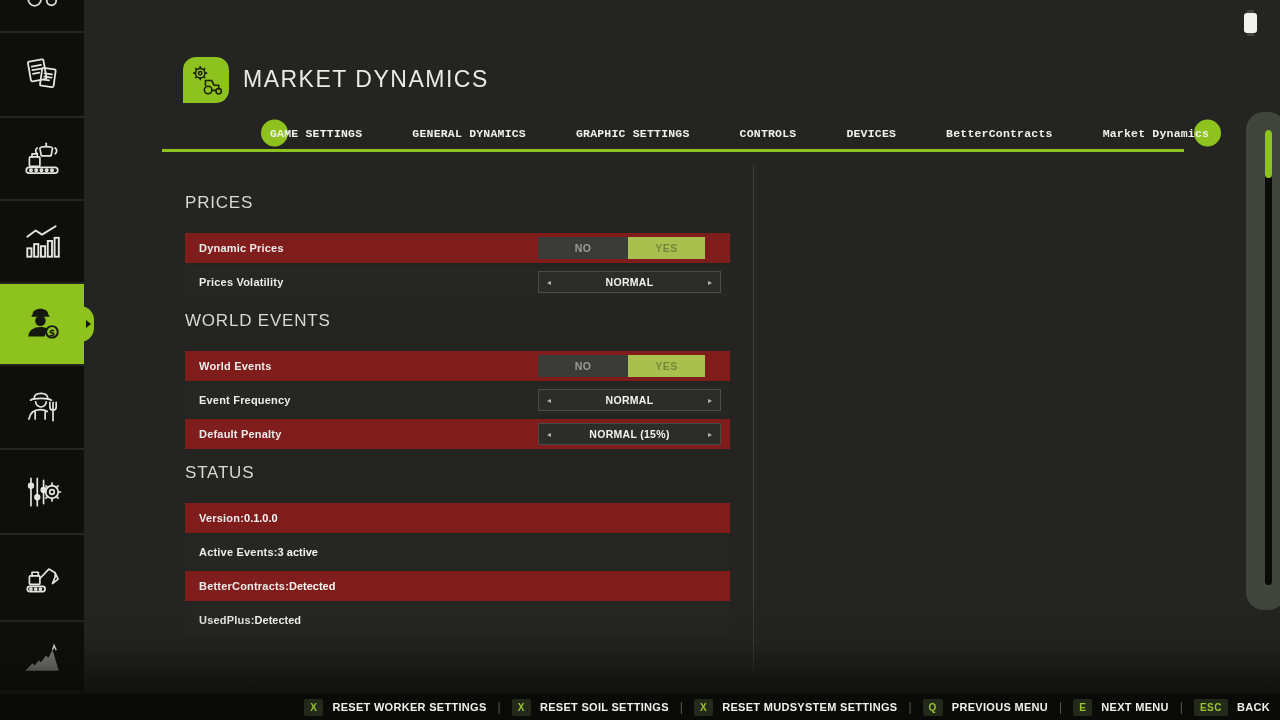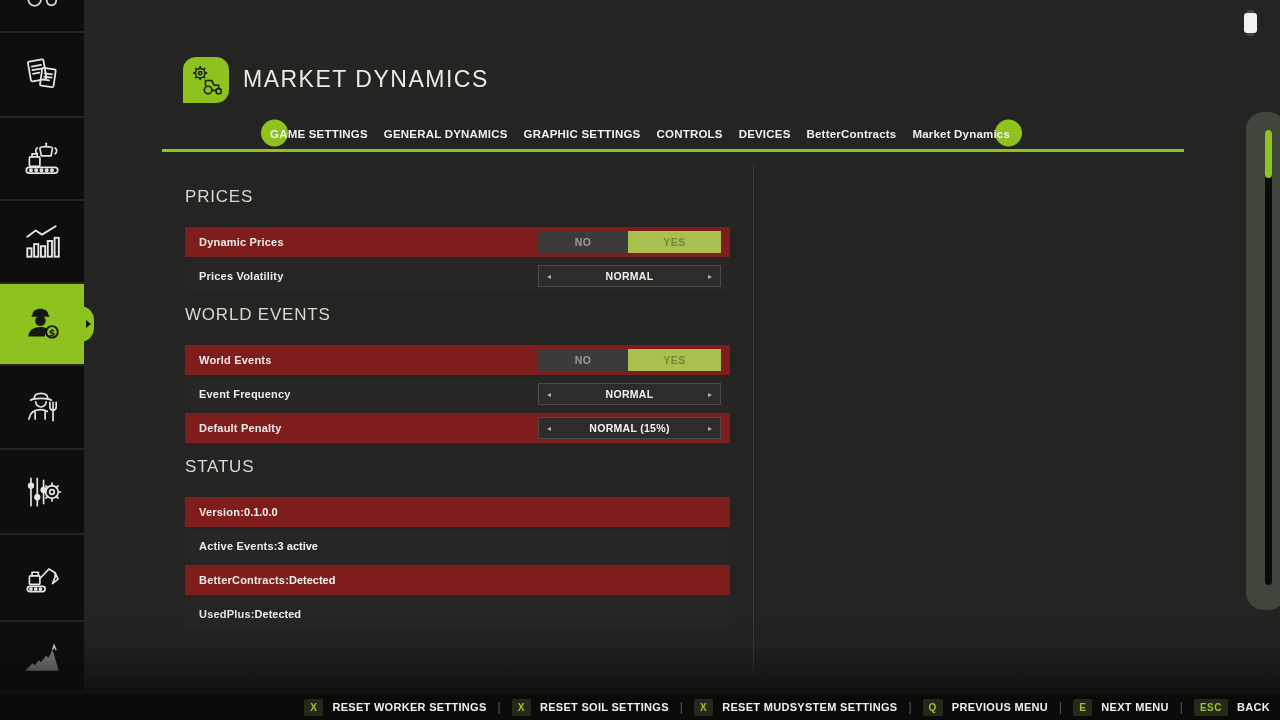--- a/index.html
+++ b/index.html
@@ -50,21 +50,21 @@
   }
   .app-icon svg { width:38px; height:38px; }
   .page-title {
     position:absolute; left:243px; top:66px;
     font-size:23px; font-weight:normal; letter-spacing:1.5px; color:#eceae6;
   }
 
   
   .tab-bar {
     position:absolute; left:270px; top:119px; height:27px;
-    display:flex; align-items:center; gap:16px;
+    display:flex; align-items:center; gap:50px;font-family:Liberation Mono, monospace;
   }
   .tab { position:relative; cursor:pointer; white-space:nowrap; }
   .tab-label {
     position:relative; z-index:1;
     font-size:11.5px; font-weight:bold; letter-spacing:.2px; color:#f0f0ee;
   }
   .tab-dot {
     display:none; position:absolute; z-index:0; top:50%; transform:translateY(-50%);
     width:27px; height:27px; border-radius:50%; background:#8dc21f;
   }
@@ -75,38 +75,38 @@
   }
 
   
   .content {
     position:absolute; left:185px; top:165px; width:545px; height:505px; overflow:hidden;
   }
   .sec-title {
     margin:14px 0 20px 0;
     font-size:17px; font-weight:normal; letter-spacing:.8px; color:#d8d8d4;
   }
-  section:first-child .sec-title { margin-top:22px; }
+  section:first-child .sec-title { margin-top:28px; }
   .row {
     position:relative; height:30px; margin-bottom:4px;
     display:flex; align-items:center;
     background:#7f1d1d; padding-left:14px;
   }
   .row.alt { background:#262624; }
   .row-label { font-size:11px; font-weight:bold; color:#ececea; letter-spacing:.2px; }
   .status-value { font-size:11px; font-weight:bold; color:#f6f6f4; }
 
   .ctrl { position:absolute; left:353px; top:4px; width:183px; height:22px; }
   .toggle { display:flex; }
   .toggle button {
     border:none; height:22px; font-family:inherit; font-size:10.5px; font-weight:bold;
     letter-spacing:.5px; cursor:pointer;
   }
   .t-off { width:90px; background:#3b3b39; color:#9b9b99; }
-  .t-on  { width:93px; background:#a9c04f; color:#75883a; }
+  .t-on  { width:77px; background:#a9c04f; color:#75883a; }
 
   .selector {
     display:flex; align-items:center; height:22px; width:183px;
     background:#2c2c2a; border:1px solid #4a4a46; cursor:pointer;
   }
   .sel-arrow { width:20px; text-align:center; font-size:8px; color:#b4b4b2; cursor:pointer; }
   .sel-value { flex:1; text-align:center; font-size:10.5px; font-weight:bold; color:#f2f2f0; letter-spacing:.3px; }
 
   .v-divider { position:absolute; left:753px; top:165px; width:1px; height:505px; background:#3c3c3a; }
 

